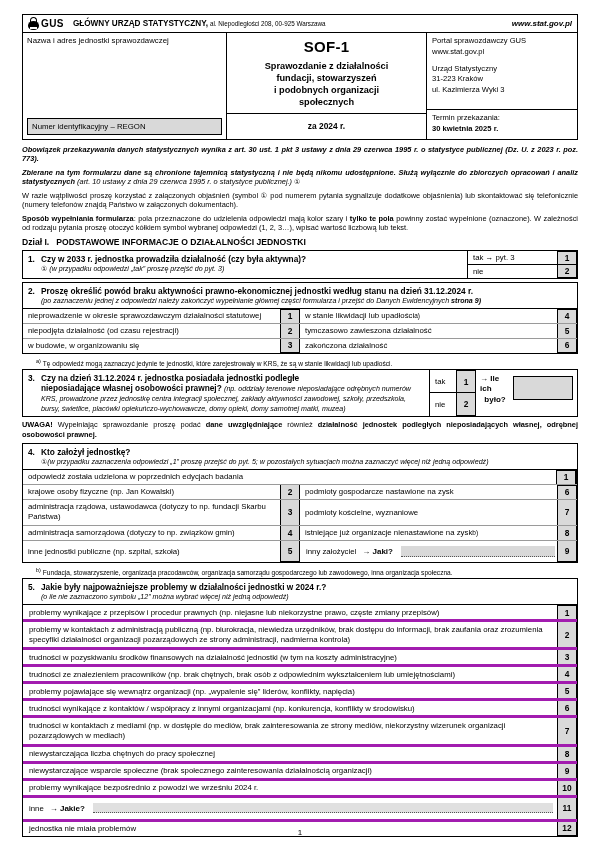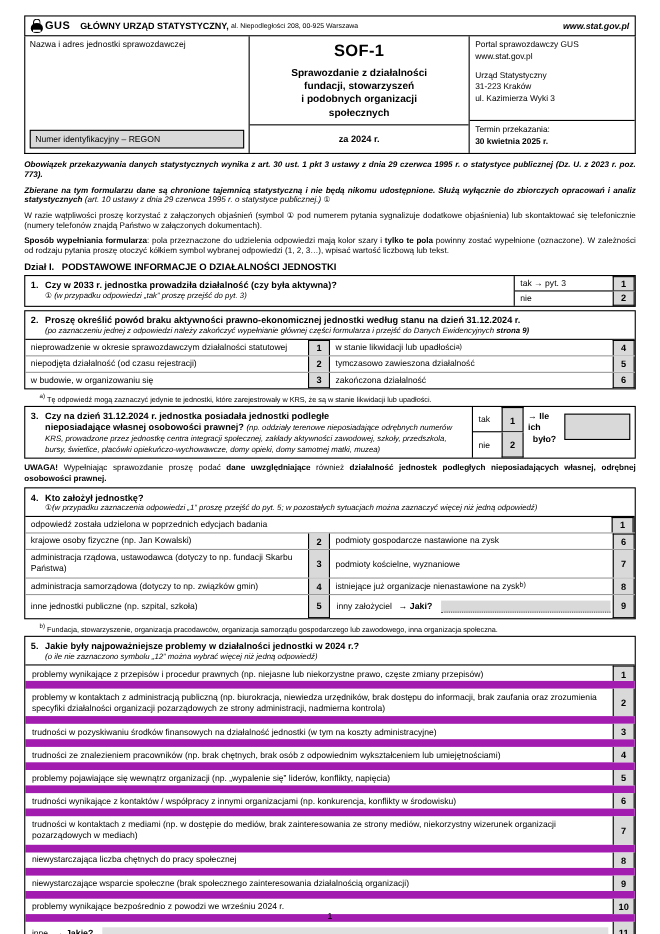--- a/index.html
+++ b/index.html
@@ -156,21 +156,21 @@
     margin: 2px 2px 0 3px;
     flex: 0 0 auto;
   }
 
   .fnote { font-size: 6.6px; padding: 1px 0 2px 14px; }
   .fnote sup { font-size: 5.6px; }
 
   .uwaga { font-size: 7.4px; line-height: 1.35; margin: 2px 0 3px 0; text-align: justify; }
 
   
-  .listrow { display: flex; border-top: 7px solid #a21caf; }
+  .listrow { display: flex; border-top: 3px solid #a21caf; }
   .listrow:first-child { border-top: none; }
   .listtext { flex: 1; padding: 2.5px 6px; font-size: 7.8px; display: flex; align-items: center; }
   .listtext.two { line-height: 1.3; }
   .dots { flex: 1; background: #e0e0e0; border-bottom: 1px dotted #555; margin: 3px 4px 3px 4px; height: 10px; }
   .dots2 { flex: 1; background: #d9d9d9; border-bottom: 1px dotted #555; margin: 2px 2px 2px 4px; height: 11px; }
   .inne-row { display: flex; align-items: center; flex: 1; }
   .inne-lbl { padding: 6px 6px; font-size: 7.8px; }
   .jakie { font-weight: bold; font-size: 8px; padding-right: 4px; white-space: nowrap; }
   .pyt5 { font-weight: bold; font-size: 8px; padding: 2.5px 6px; }
 

